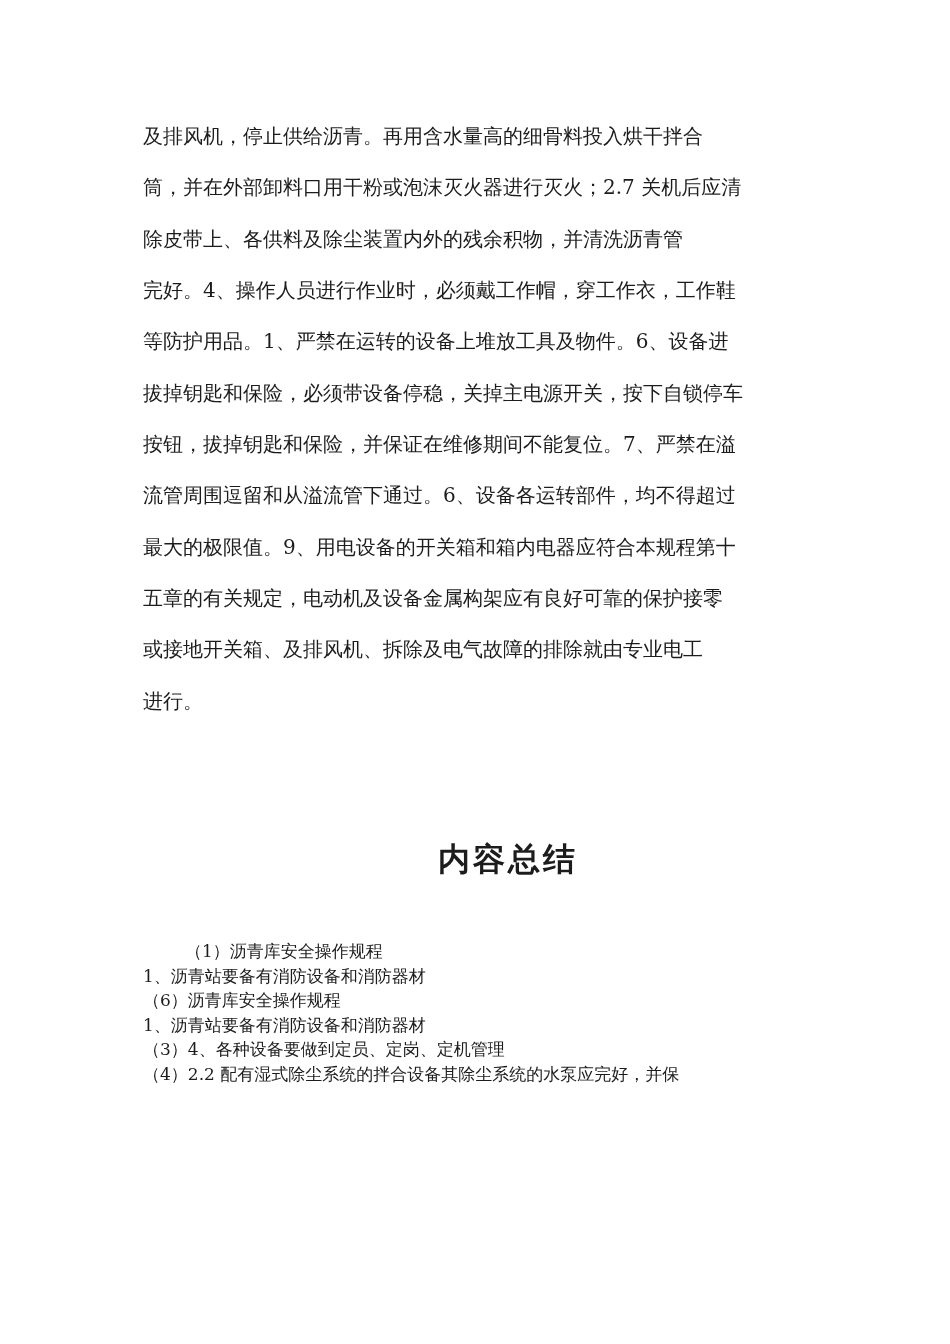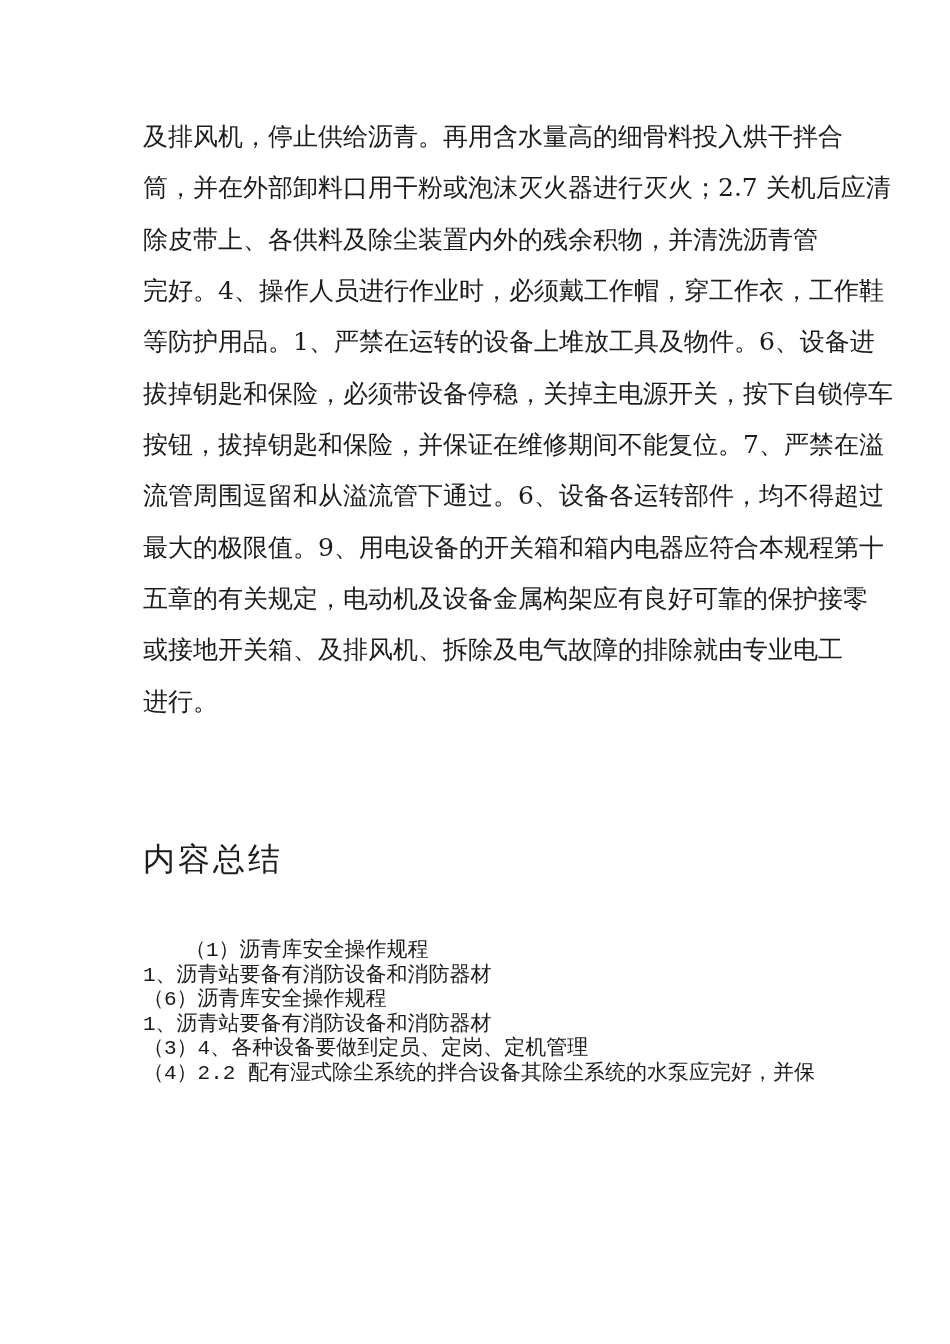--- a/index.html
+++ b/index.html
@@ -18,44 +18,44 @@
     width: 950px;
     height: 1344px;
     background: #ffffff;
     overflow: hidden;
   }
   .body-text {
     position: absolute;
     left: 143px;
     top: 111px;
     width: 730px;
-    font-size: 25px;
+    font-size: 20px;
     line-height: 51.35px;
   }
   .body-text .line {
     white-space: nowrap;
   }
   .summary-heading {
     position: absolute;
     left: 143px;
     top: 838px;
     width: 730px;
     margin: 0;
+    text-align: center;
     font-size: 32px;
-    font-weight: normal;
+    font-weight: bold;
     letter-spacing: 3px;
   }
   .summary {
     position: absolute;
     left: 143px;
     top: 939px;
     width: 710px;
-    font-size: 21px;
+    font-size: 17px;
     line-height: 24.6px;
-    font-family: Liberation Mono, monospace;
   }
   .summary .line {
     white-space: nowrap;
   }
   .summary .line.first {
     padding-left: 42px;
   }
 </style>
 </head>
 <body>

